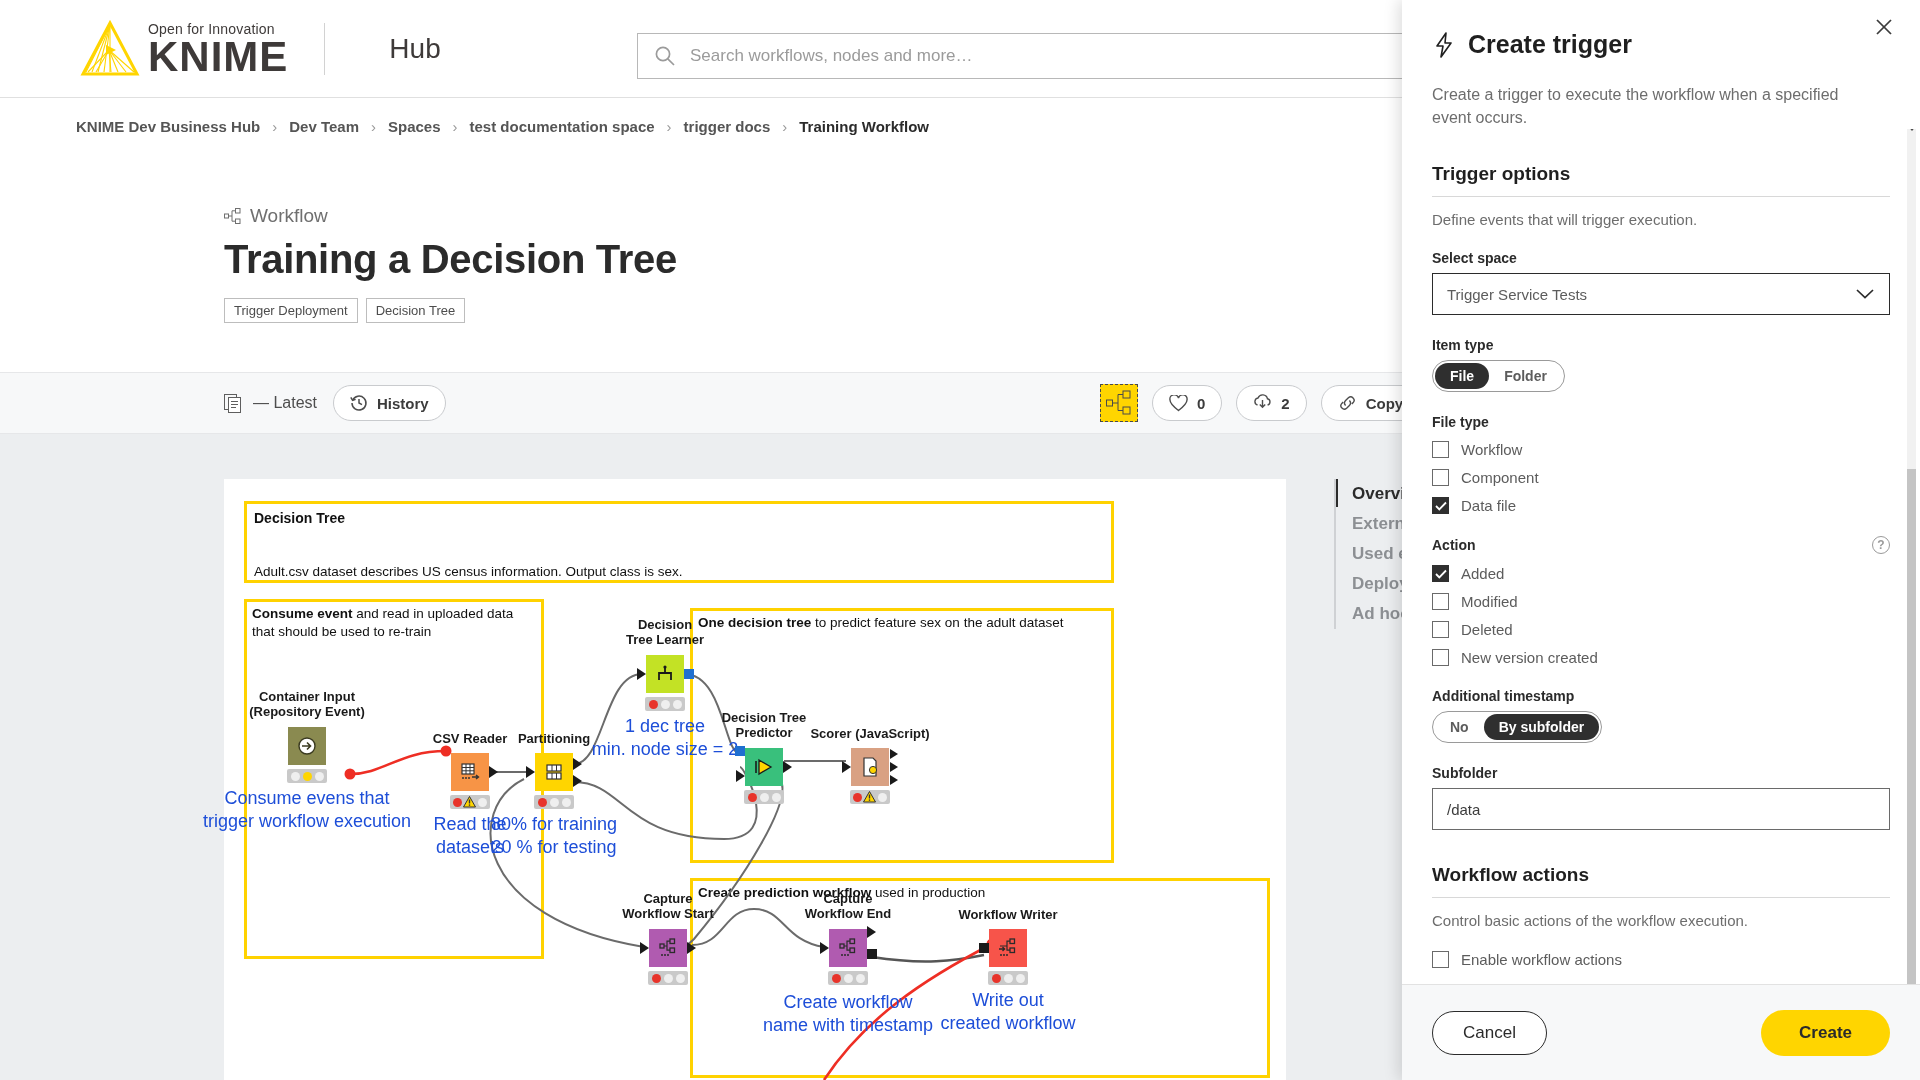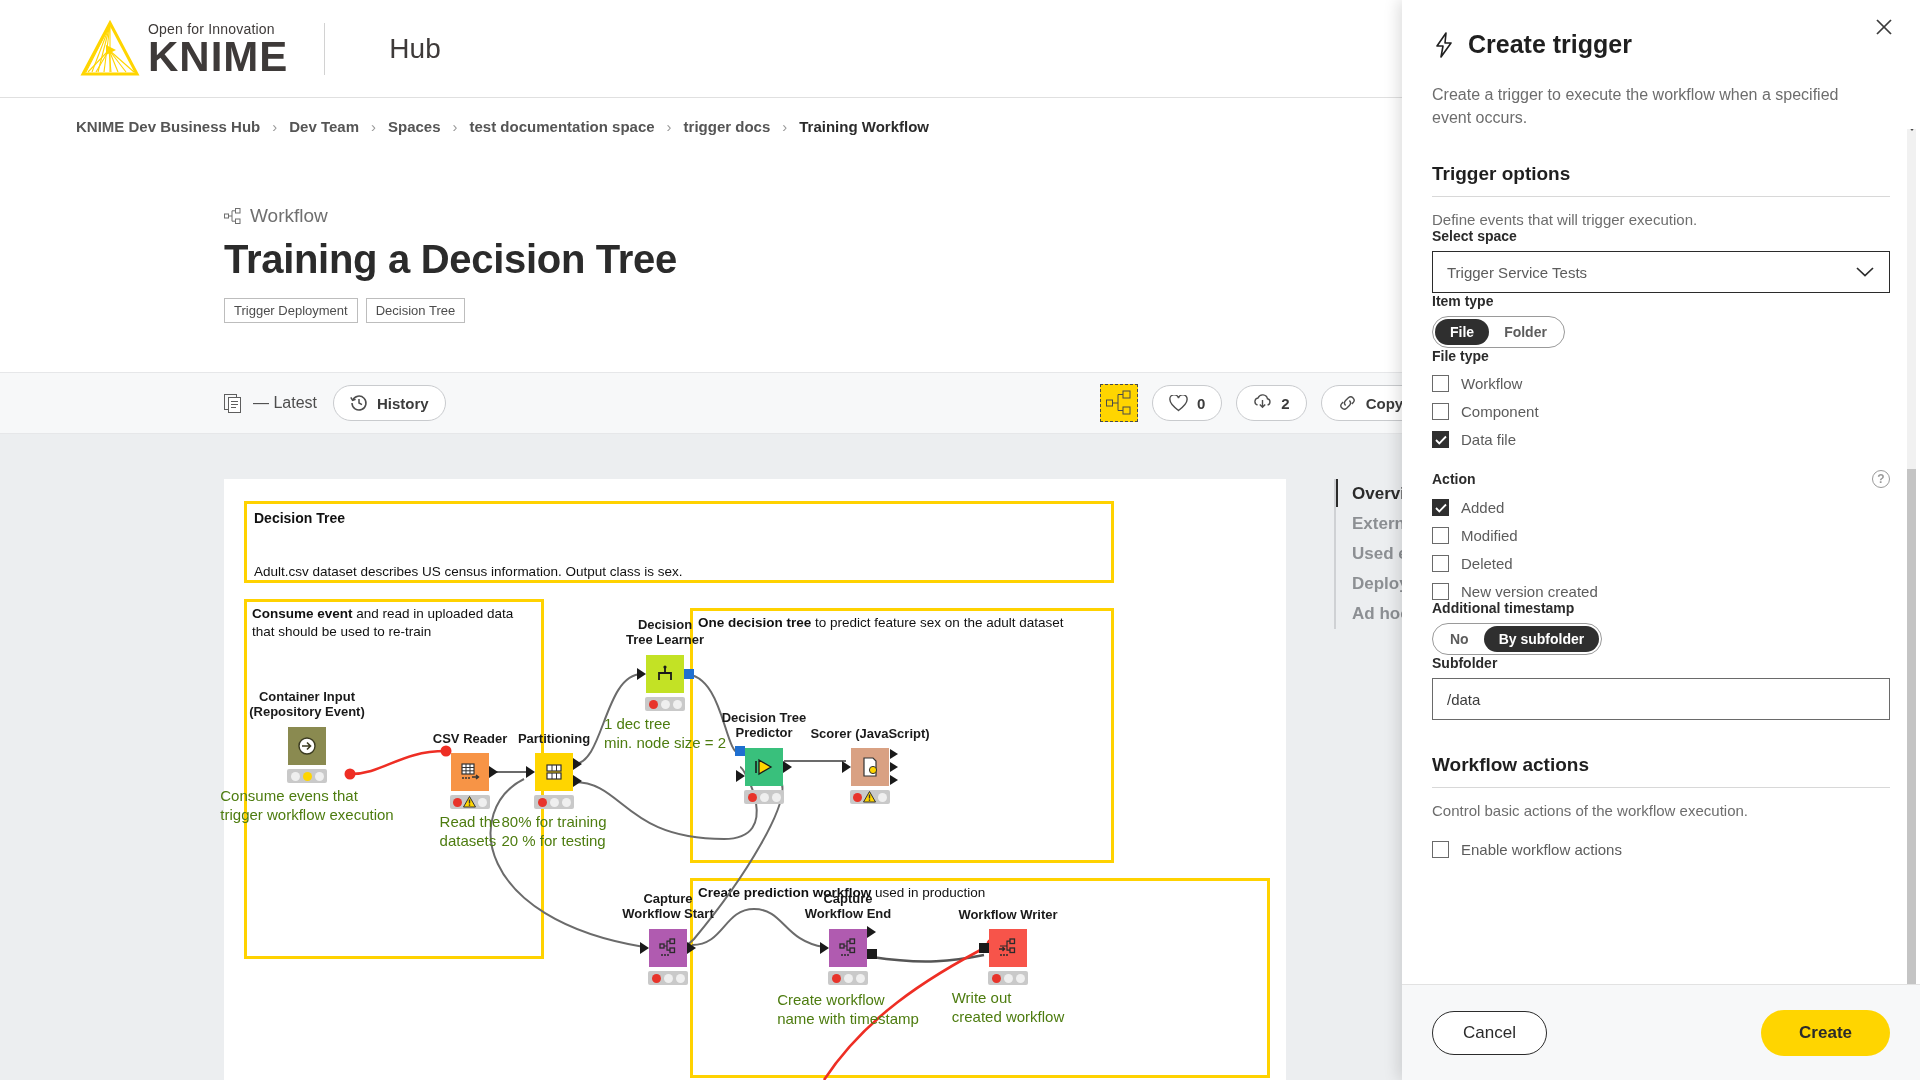--- a/index.html
+++ b/index.html
@@ -118,21 +118,21 @@
   .node-status {
     position: absolute; left: 50%; transform: translateX(-50%); top: 42px;
     width: 40px; height: 14px; background: #c9c9c9; border-radius: 2px;
     display: flex; align-items: center; justify-content: space-around; padding: 0 2px;
   }
   .dot { width: 9px; height: 9px; border-radius: 50%; background: #efefef; }
   .dot.red { background: #e8332a; }
   .dot.yellow { background: #ffd500; }
   .node-desc {
     position: absolute; left: 50%; transform: translateX(-50%); top: 60px;
-    font-size: 15px; color: #4d7c0f; line-height: 1.25;
+    text-align: center; font-size: 18px; color: #1d4ed8; line-height: 1.25;
     white-space: nowrap;
   }
   .port-in, .port-out {
     position: absolute; top: 13px; width: 0; height: 0;
     border-top: 6px solid transparent; border-bottom: 6px solid transparent;
   }
   .port-in { left: -9px; border-left: 9px solid #1a1a1a; }
   .port-out { right: -9px; border-left: 9px solid #1a1a1a; }
   .port-sq { position: absolute; width: 10px; height: 10px; top: 14px; }
 
@@ -169,21 +169,21 @@
   }
   .panel-body {
     flex: 1; overflow: hidden; padding: 0 30px 10px 30px; position: relative;
   }
   .sec-head {
     font-size: 19px; font-weight: 700; color: #1f1f1f; margin-top: 34px;
     padding-bottom: 11px; border-bottom: 1px solid #d8d8d8;
   }
   .sec-desc { font-size: 15px; color: #6d6d6d; margin-top: 14px; }
   .field-label {
-    font-size: 14px; font-weight: 700; color: #2b2b2b; margin-bottom: 7px;
+    font-size: 14px; font-weight: 700; color: #2b2b2b; margin-top: 22px; margin-bottom: 7px;
   }
   .select {
     height: 42px; border: 1px solid #2b2b2b; background: #fff;
     display: flex; align-items: center; justify-content: space-between;
     padding: 0 14px; font-size: 15px; color: #5c5c5c;
   }
   .textinput {
     height: 42px; border: 1px solid #6a6a6a; background: #fff;
     display: flex; align-items: center; padding: 0 14px; font-size: 15px; color: #3c3c3c;
   }
@@ -260,20 +260,27 @@
         <polygon points="26,25 36,30 26,35" fill="#ffd500"></polygon>
       </svg>
       <div class="knime-text">
         <div class="knime-tag">Open for Innovation</div>
         <div class="knime-word">KNIME</div>
       </div>
     </div>
     <div class="divider-v"></div>
     <div class="hubword">Hub</div>
 
+    <div class="searchbox">
+      <svg class="si" viewBox="0 0 22 22">
+        <circle cx="9" cy="9" r="6.6" fill="none" stroke="#9b9b9b" stroke-width="1.7"></circle>
+        <line x1="13.8" y1="13.8" x2="20" y2="20" stroke="#9b9b9b" stroke-width="1.7"></line>
+      </svg>
+      <input readonly="" placeholder="Search workflows, nodes and more…" style="">
+    </div>
   </div>
 
   <div class="breadcrumb">
     <span class="crumb">KNIME Dev Business Hub</span>
     <span class="sep">›</span>
     <span class="crumb">Dev Team</span>
     <span class="sep">›</span>
     <span class="crumb">Spaces</span>
     <span class="sep">›</span>
     <span class="crumb">test documentation space</span>

